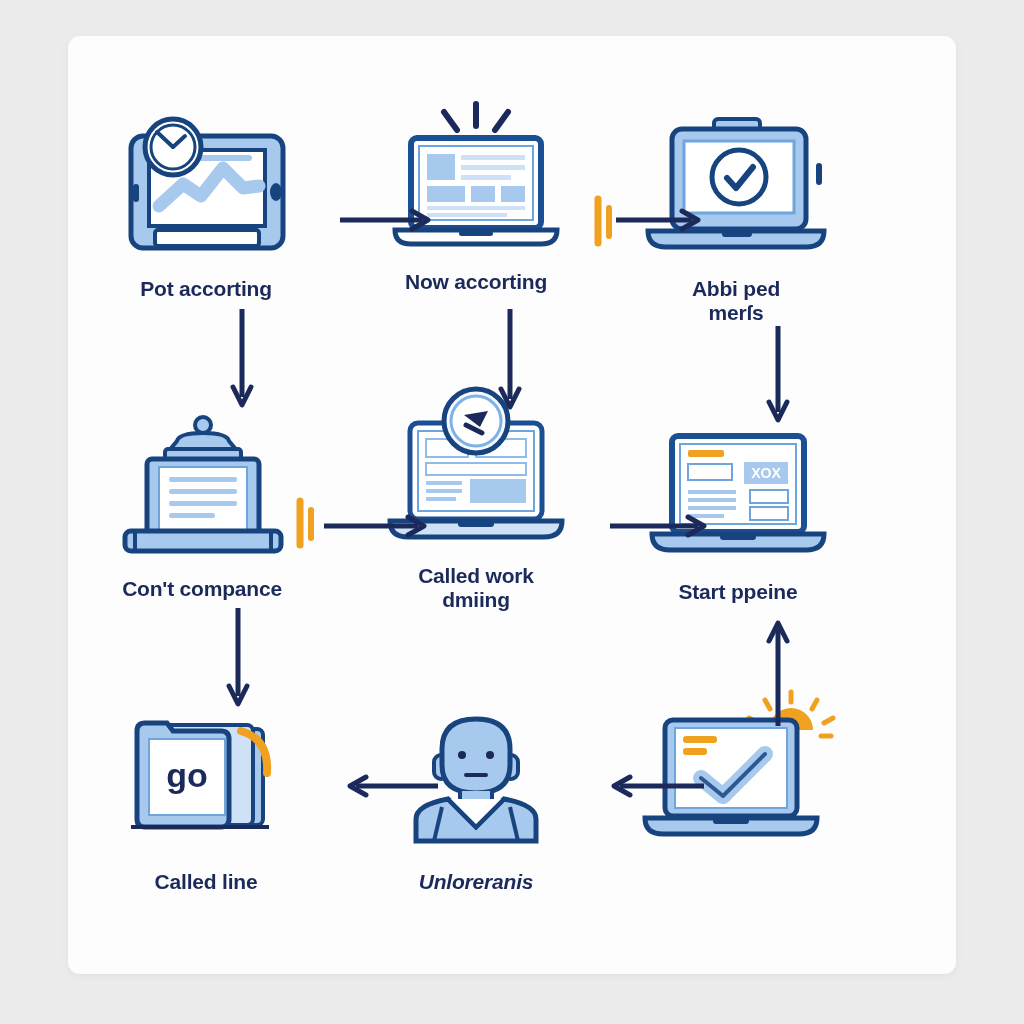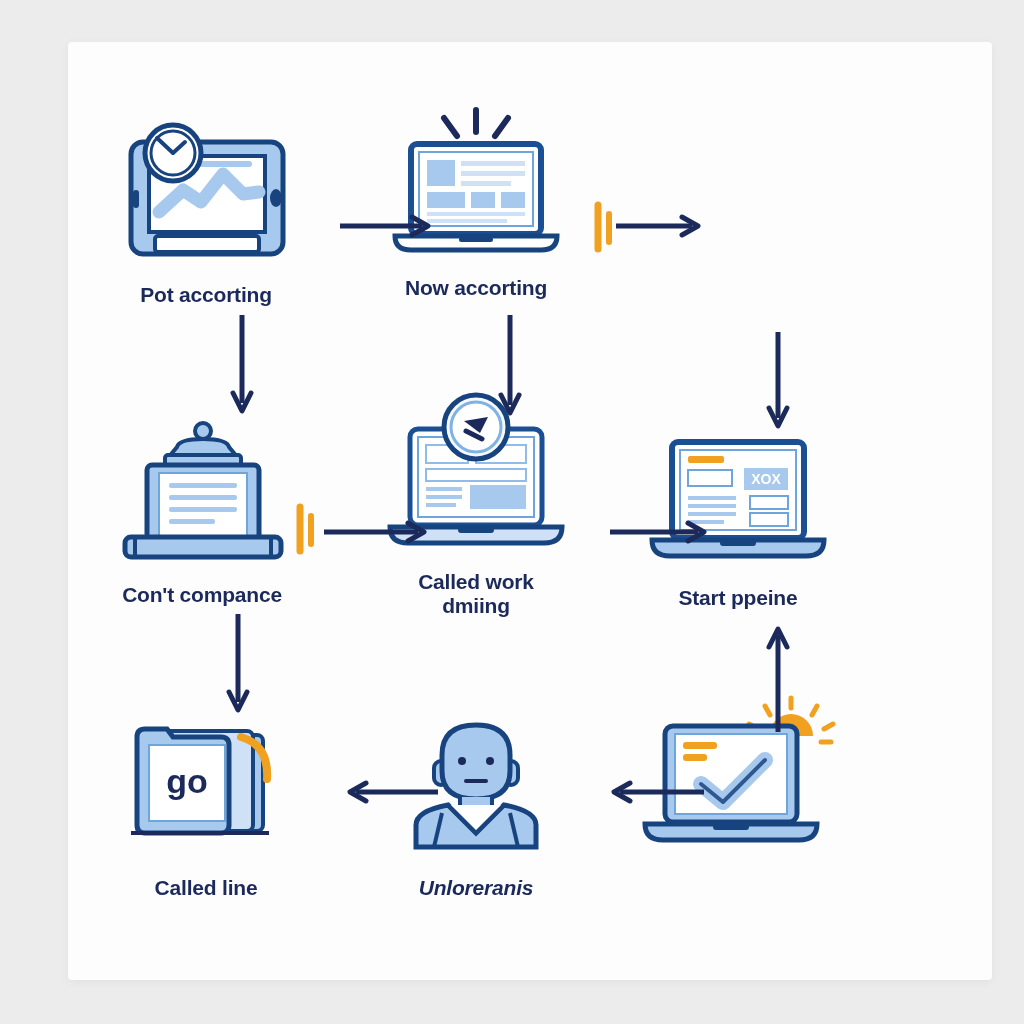--- a/index.html
+++ b/index.html
@@ -13,27 +13,26 @@
   }
   #canvas {
     position: relative;
     width: 1024px;
     height: 1024px;
     background: #ececec;
   }
   #panel {
     position: absolute;
     left: 68px;
-    top: 42px;
+    top: 36px;
     width: 888px;
     height: 938px;
     background: #fdfdfd;
-    border-radius: 4px;
+    border-radius: 12px;
     box-shadow: 0 2px 10px rgba(0,0,0,0.05);
-    padding-left: 36px;
   }
   .node {
     position: absolute;
     display: flex;
     flex-direction: column;
     align-items: center;
     width: 240px;
   }
   .icon-wrap {
     position: relative;
@@ -103,20 +102,36 @@
           <rect x="120" y="86" width="24" height="16" fill="#a8c9ee"></rect>
           <rect x="46" y="106" width="98" height="4" fill="#cfe1f7"></rect>
           <rect x="46" y="113" width="80" height="4" fill="#cfe1f7"></rect>
           <path d="M14 130 H176 Q176 144 160 144 H30 Q14 144 14 130 Z" fill="#ffffff" stroke="#17447f" stroke-width="5"></path>
           <rect x="78" y="131" width="34" height="5" rx="2.5" fill="#17447f"></rect>
         </svg>
       </div>
       <div class="node-label">Now accorting</div>
     </div>
 
+    <div class="node" style="left:548px; top:75px;">
+      <div class="icon-wrap">
+        <svg width="200" height="150" viewBox="0 0 200 150">
+          <rect x="78" y="8" width="46" height="14" rx="4" fill="#a8c9ee" stroke="#17447f" stroke-width="4"></rect>
+          <rect x="36" y="18" width="134" height="100" rx="10" fill="#a8c9ee" stroke="#17447f" stroke-width="5"></rect>
+          <rect x="48" y="30" width="110" height="72" fill="#ffffff" stroke="#6ea5dd" stroke-width="3"></rect>
+          <circle cx="103" cy="66" r="27" fill="none" stroke="#17447f" stroke-width="5"></circle>
+          <polyline points="91,67 100,77 117,56" fill="none" stroke="#17447f" stroke-width="6" stroke-linecap="round" stroke-linejoin="round"></polyline>
+          <path d="M12 120 H188 Q188 136 170 136 H30 Q12 136 12 120 Z" fill="#a8c9ee" stroke="#17447f" stroke-width="5"></path>
+          <rect x="86" y="120" width="30" height="6" rx="3" fill="#17447f"></rect>
+          <rect x="180" y="52" width="6" height="22" rx="3" fill="#17447f"></rect>
+        </svg>
+      </div>
+      <div class="node-label">Abbi ped
+merſs</div>
+    </div>
 
     <div class="node" style="left:14px; top:375px;justify-content:flex-end;">
       <div class="icon-wrap">
         <svg width="195" height="150" viewBox="0 0 195 150">
           <circle cx="98" cy="14" r="8" fill="#a8c9ee" stroke="#17447f" stroke-width="4"></circle>
           <path d="M72 30 Q74 22 98 22 Q122 22 124 30 L134 42 H62 Z" fill="#a8c9ee" stroke="#17447f" stroke-width="4"></path>
           <rect x="60" y="38" width="76" height="12" rx="3" fill="#a8c9ee" stroke="#17447f" stroke-width="4"></rect>
           <rect x="42" y="48" width="112" height="76" rx="5" fill="#a8c9ee" stroke="#17447f" stroke-width="5"></rect>
           <rect x="54" y="56" width="88" height="64" fill="#ffffff" stroke="#6ea5dd" stroke-width="2"></rect>
           <rect x="64" y="66" width="68" height="5" rx="2" fill="#a8c9ee"></rect>

